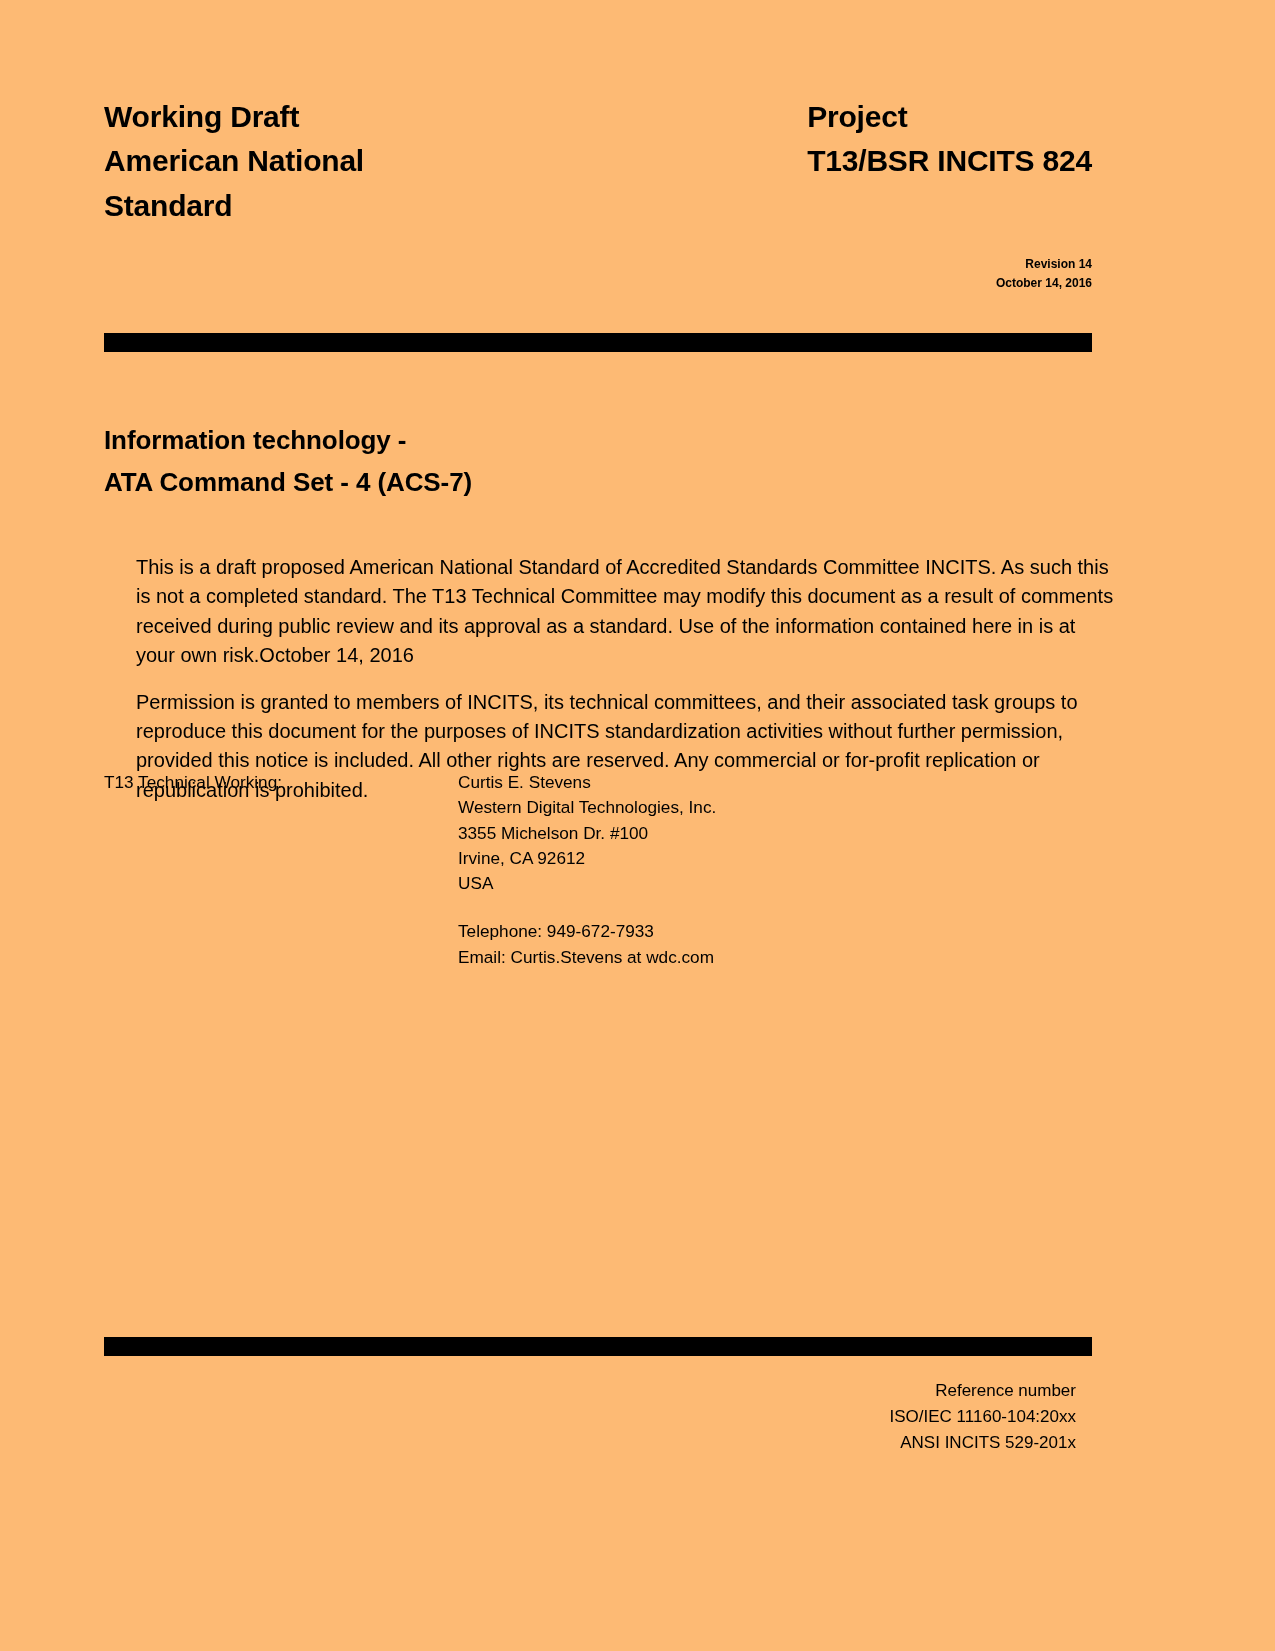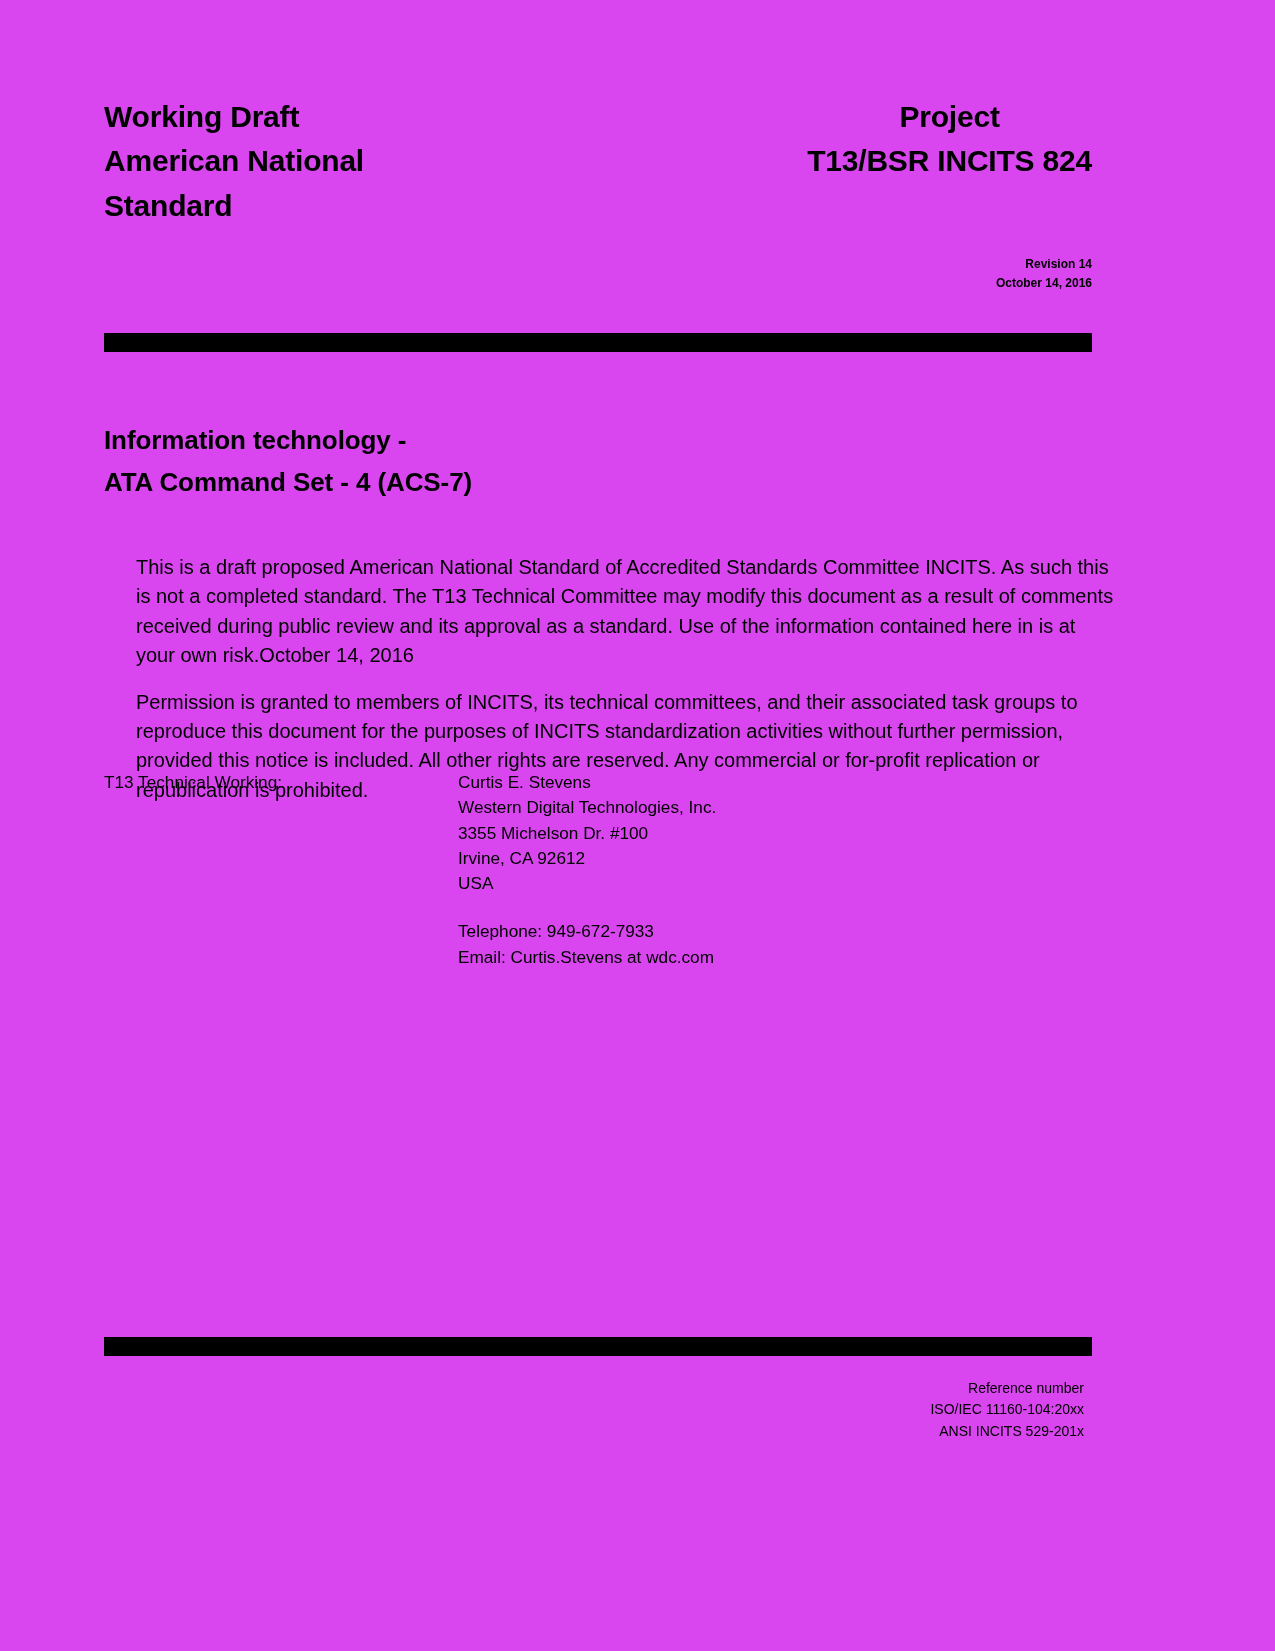--- a/index.html
+++ b/index.html
@@ -10,21 +10,21 @@
   }
   body {
     font-family: "Liberation Sans", sans-serif;
     color: #000000;
   }
   .page {
     position: relative;
     width: 1275px;
     height: 1651px;
     margin: 0 auto;
-    background: #d946ef;
+    background: #fdba74;
     box-sizing: border-box;
     overflow: hidden;
   }
   .content {
     position: absolute;
     left: 104px;
     top: 0;
     width: 988px;
     height: 1651px;
   }
@@ -41,21 +41,21 @@
   }
   .header-left {
     font-size: 30px;
     font-weight: bold;
     line-height: 1.48;
     letter-spacing: -0.2px;
     white-space: pre-line;
     max-width: 420px;
   }
   .header-right {
-    text-align: center;
+    text-align: left;
     font-size: 30px;
     font-weight: bold;
     line-height: 1.48;
     letter-spacing: -0.2px;
   }
   .header-right .proj-line {
     display: block;
   }
 
   .revision-block {
@@ -129,24 +129,24 @@
   .editor-contact span {
     display: block;
   }
   .editor-contact {
     margin-top: 23px;
   }
 
   
   .footer {
     position: absolute;
-    right: 8px;
+    right: 16px;
     top: 1378px;
     text-align: right;
-    font-size: 14px;
+    font-size: 17px;
     line-height: 1.52;
   }
   .footer span { display: block; }
 </style>
 </head>
 <body>
 
 <div class="page">
   <div class="content">
 

